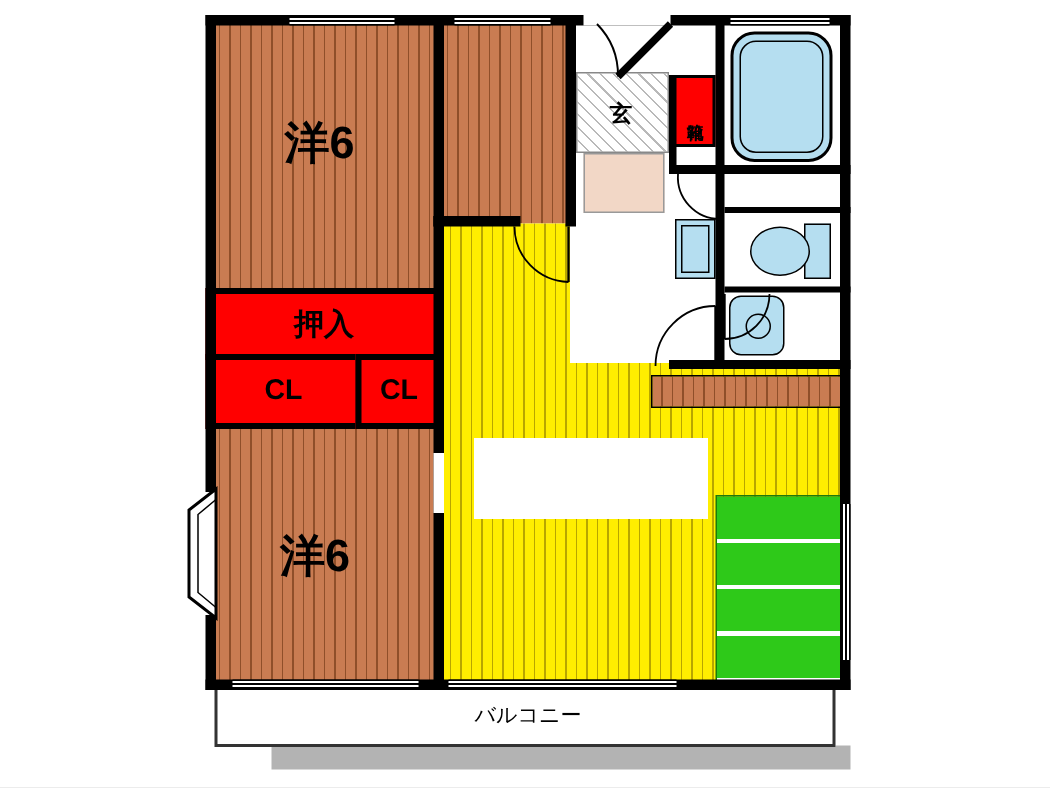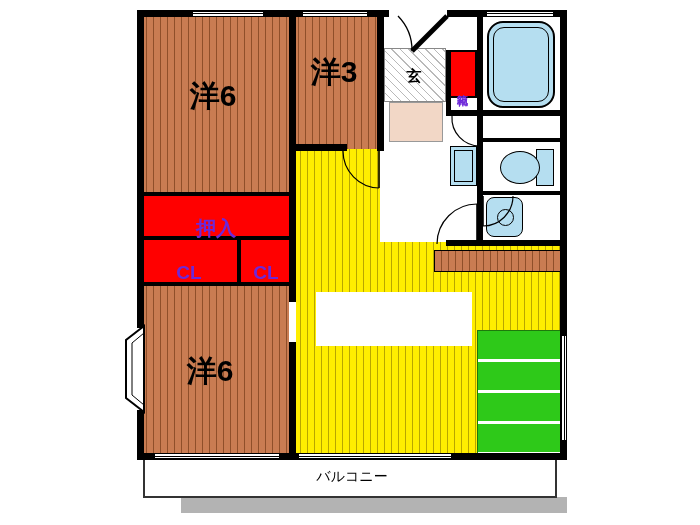--- a/index.html
+++ b/index.html
@@ -11,21 +11,21 @@
   .ldkF{background:repeating-linear-gradient(90deg,var(--yellow,#ffee00) 0 6px,var(--yellow-line,#b8a600) 6px 7px);z-index:1;}
   .greenF{background:repeating-linear-gradient(180deg,var(--green,#2ec919) 0 28px,#ffffff 28px 31px);border:1px solid #1d7a0c;z-index:1;}
   .hatch{background:repeating-linear-gradient(45deg,#ffffff 0 5px,#b9b9b9 5px 6px);border:1px solid #888;z-index:1;}
   .redbox{background:var(--red,#ff0000);border:4px solid var(--wall,#000);z-index:2;}
   .wall{background:var(--wall,#000);z-index:3;}
   .winH{height:6px;background:linear-gradient(180deg,#000 0 1px,#fff 1px 2.5px,#000 2.5px 3.5px,#fff 3.5px 5px,#000 5px 6px);z-index:4;}
   .winV{width:6px;background:linear-gradient(90deg,#000 0 1px,#fff 1px 2.5px,#000 2.5px 3.5px,#fff 3.5px 5px,#000 5px 6px);z-index:4;}
   .gap{background:#fff;z-index:4;}
   .fix{background:var(--fixture,#b5def0);border:1.5px solid #000;z-index:2;}
   .lbl{position:absolute;transform:translate(-50%,-50%);font-weight:bold;color:#000;white-space:nowrap;z-index:6;}
-  .lblw{color:#6d28d9;margin-top:12px;}
+  .lblw{color:#000000;}
   svg.overlay{position:absolute;left:0;top:0;z-index:5;pointer-events:none;}
 </style>
 </head>
 <body>
 
 <div class="stage">
 
   <div class="abs wood" style="left:140px;top:13px;width:153px;height:183px"></div>
   <div class="abs wood" style="left:292px;top:13px;width:88px;height:136px"></div>
   <div class="abs wood" style="left:140px;top:284px;width:153px;height:172px"></div>
@@ -93,21 +93,20 @@
     <path d="M 437 244 A 40 40 0 0 1 477 204" fill="none" stroke="#000" stroke-width="1.2"></path>
     <line x1="480" y1="116" x2="480" y2="146" stroke="#000" stroke-width="1.6"></line>
     <path d="M 452 116 A 28 28 0 0 0 480 146" fill="none" stroke="#000" stroke-width="1.2"></path>
     <line x1="483" y1="196" x2="483" y2="226" stroke="#000" stroke-width="1.6"></line>
     <path d="M 513 196 A 30 30 0 0 1 483 226" fill="none" stroke="#000" stroke-width="1.2"></path>
   </svg>
 
   <div class="abs" style="left:316px;top:292px;width:156px;height:54px;background:#fff;z-index:5"></div>
 
   <div class="lbl" style="left:213px;top:96px;font-size:30px">洋6</div>
-  <div class="lbl" style="left:334px;top:72px;font-size:30px">洋3</div>
   <div class="lbl" style="left:210px;top:371px;font-size:30px">洋6</div>
   <div class="lbl lblw" style="left:216px;top:216px;font-size:20px">押入</div>
   <div class="lbl lblw" style="left:189px;top:261px;font-size:19px">CL</div>
   <div class="lbl lblw" style="left:266px;top:261px;font-size:19px">CL</div>
   <div class="lbl" style="left:414px;top:76px;font-size:15px">玄</div>
   <div class="lbl lblw" style="left:462px;top:74px;font-size:11px;writing-mode:vertical-rl">靴箱</div>
   <div class="lbl" style="left:352px;top:477px;font-size:14px;font-weight:normal">バルコニー</div>
 
 </div>
 

